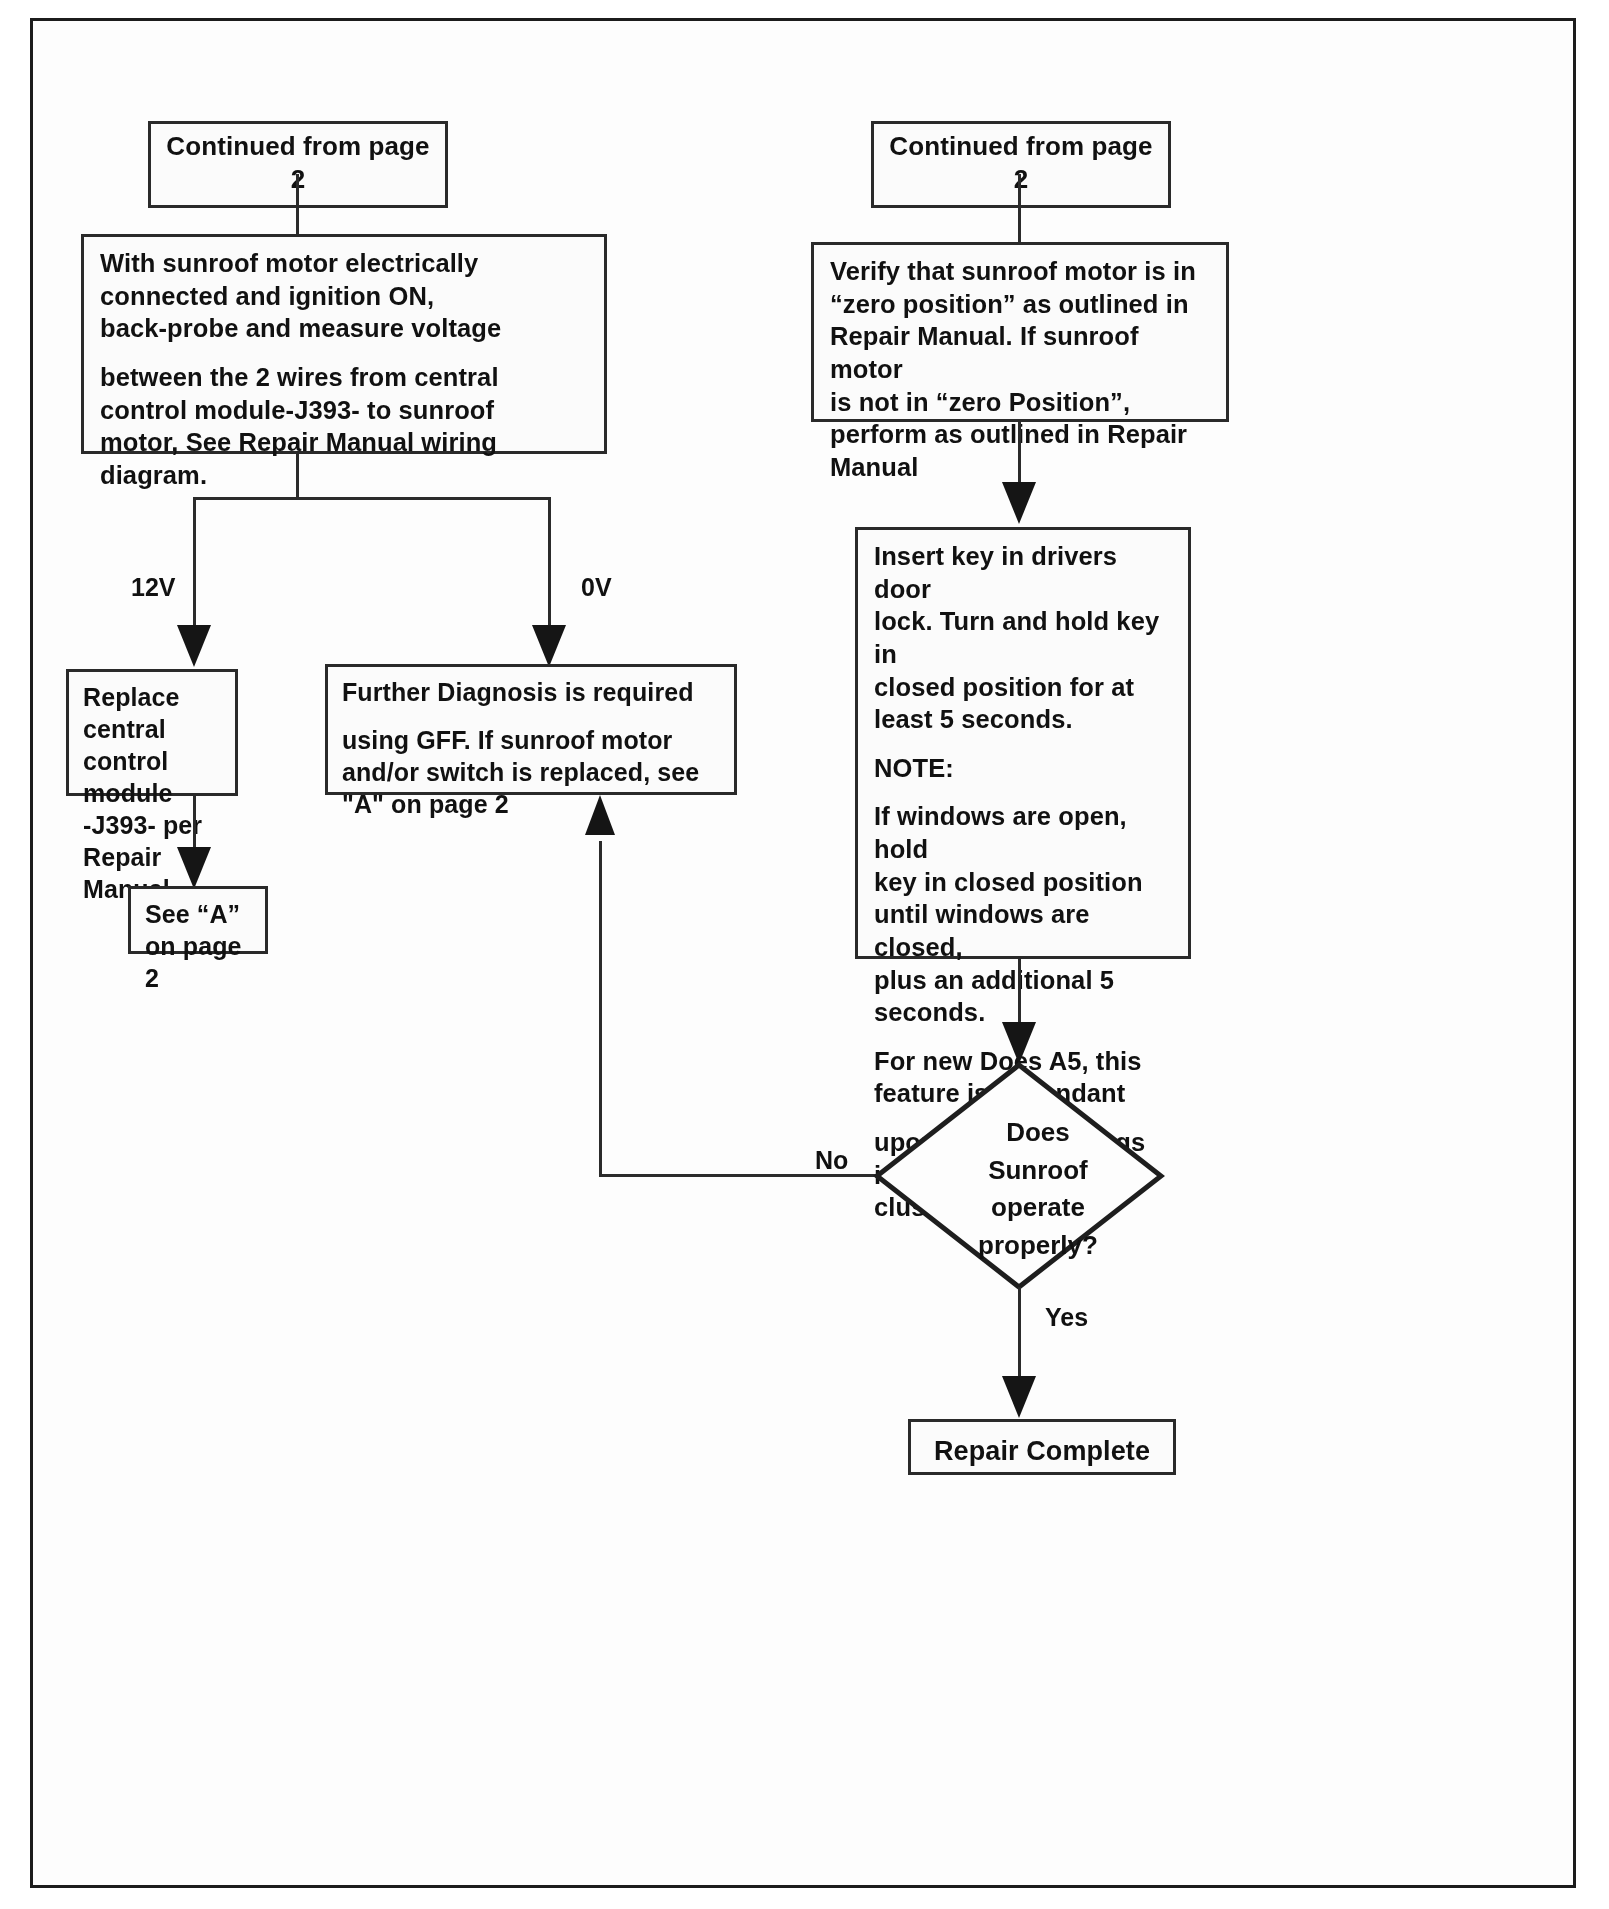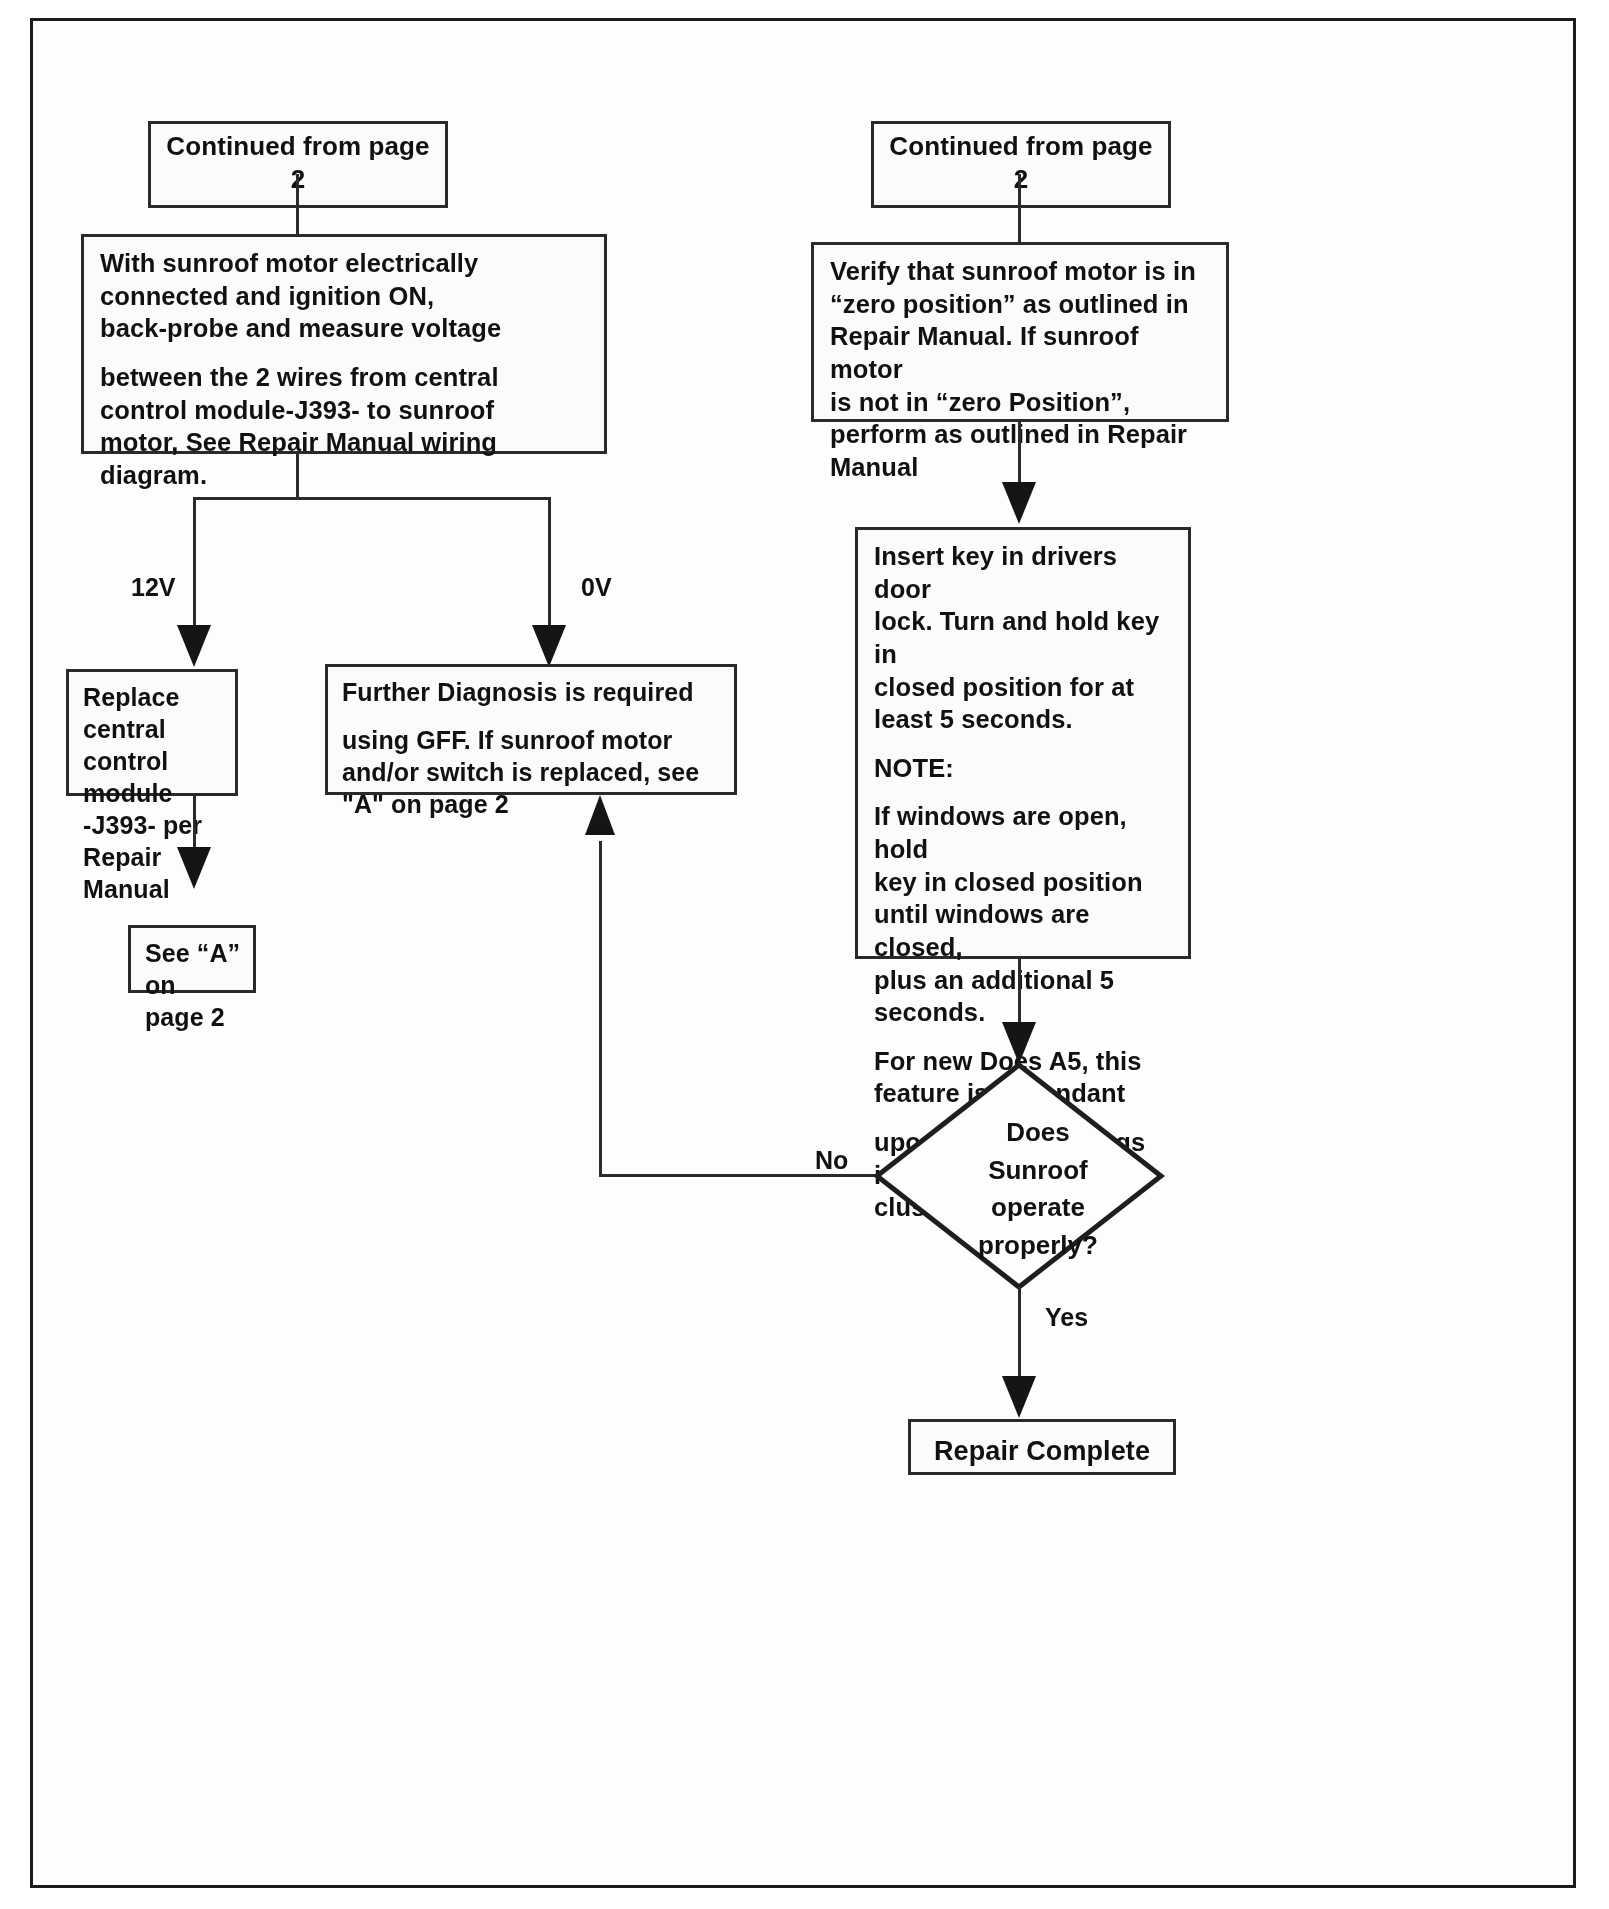--- a/index.html
+++ b/index.html
@@ -153,21 +153,21 @@
     <div class="node small-box" style="left:292px; top:643px; width:412px; height:131px;">
       <span class="para">Further Diagnosis is required</span>
       <span class="para">using GFF. If sunroof motor
 and/or switch is replaced, see
 "A" on page 2</span>
     </div>
 
     <div class="vline" style="left:160px; top:775px; height:53px;"></div>
     <div class="arrow-down" style="left:144px; top:826px;"></div>
 
-    <div class="node small-box" style="left:95px; top:904px; width:128px; height:68px;">
+    <div class="node small-box" style="left:95px; top:865px; width:140px; height:68px;">
       <span class="txt">See “A”
 on page 2</span>
     </div>
 
     <div class="hline" style="left:566px; top:1153px; width:476px;"></div>
     <div class="vline" style="left:566px; top:820px; height:336px;"></div>
     <div class="arrow-up" style="left:552px; top:774px;"></div>
 
     <div class="node connector-box" style="left:838px; top:100px; width:300px;">
       <span class="txt">Continued from page 2</span>

